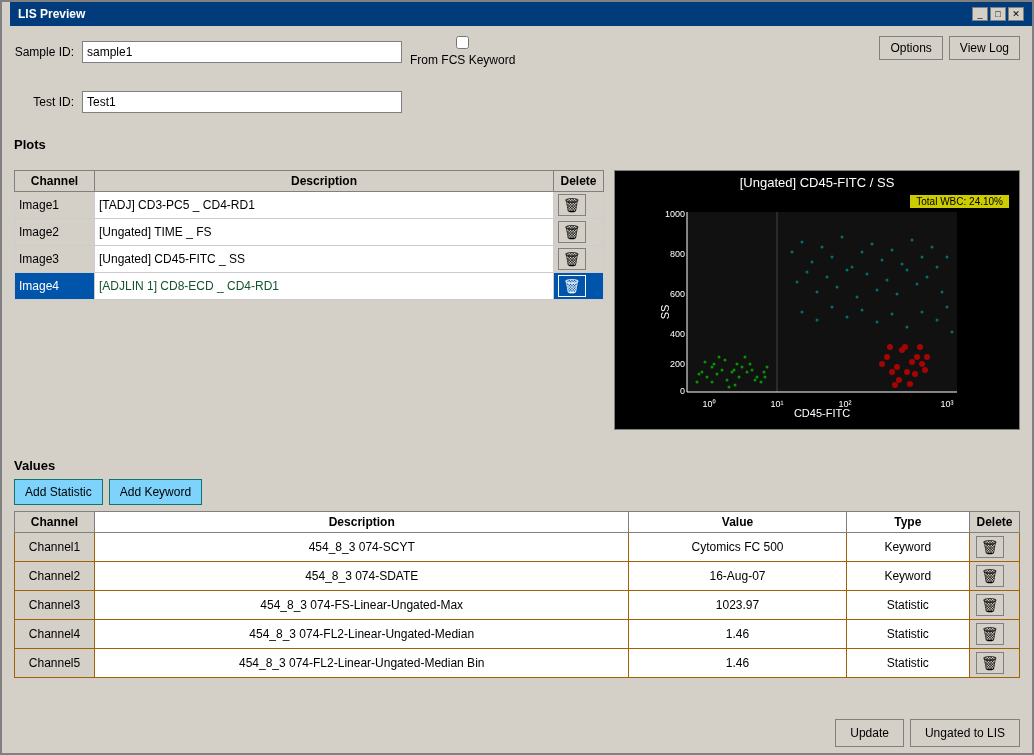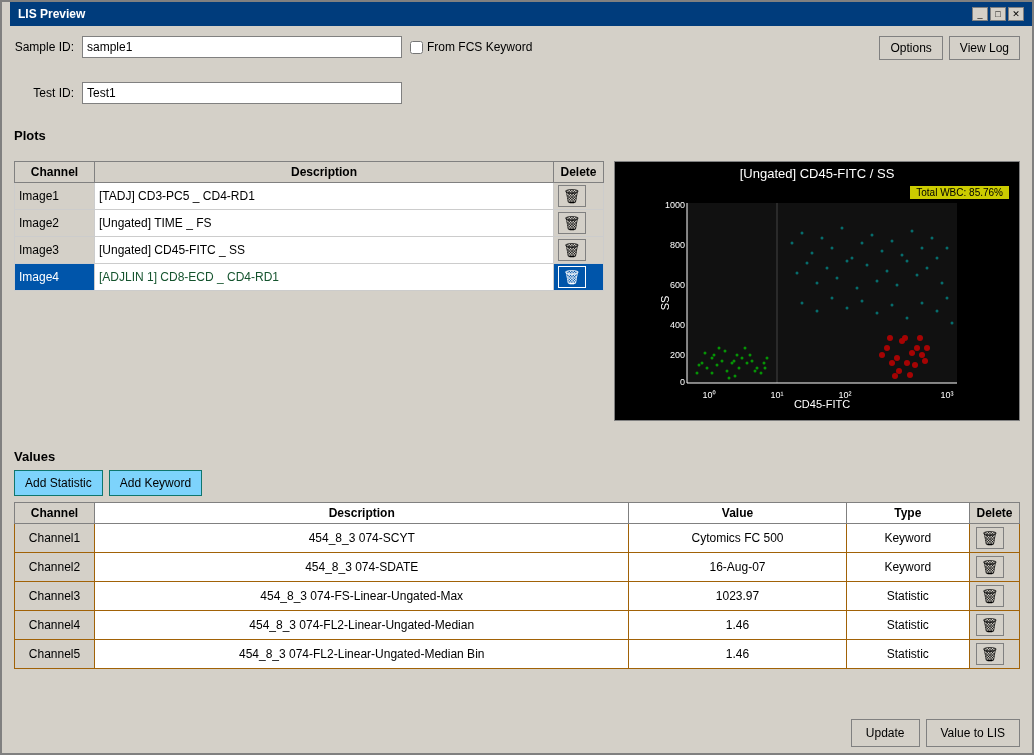--- a/index.html
+++ b/index.html
@@ -71,20 +71,21 @@
       padding: 2px 4px;
       font-size: 12px;
       height: 22px;
       width: 320px;
     }
     .checkbox-label {
       display: flex;
       align-items: center;
       gap: 4px;
       font-size: 12px;
+      flex-direction: column;
     }
     .section-title {
       font-size: 13px;
       font-weight: bold;
       margin-top: 4px;
     }
     .main-area {
       display: flex;
       gap: 10px;
       flex: 0 0 auto;
@@ -324,21 +325,21 @@
       <td class="del-cell">
         <button class="del-btn">🗑</button>
       </td>
     </tr>
             </tbody>
         </table>
       </div>
 
       <div class="chart-area">
         <div class="chart-title">[Ungated] CD45-FITC / SS</div>
-        <div class="chart-badge">Total WBC: 85.76%</div>
+        <div class="chart-badge">Total WBC: 24.10%</div>
         <div class="chart-svg-container">
           <svg width="320" height="220">
 
             <rect width="320" height="220" fill="#000"></rect>
 
             <rect x="30" y="10" width="270" height="180" fill="#111"></rect>
 
             <text x="12" y="110" fill="white" font-size="11" text-anchor="middle" transform="rotate(-90 12 110)">SS</text>
 
             <text x="165" y="215" fill="white" font-size="11" text-anchor="middle">CD45-FITC</text>
@@ -527,15 +528,15 @@
         <button class="del-btn">🗑</button>
       </td>
     </tr>
           </tbody>
       </table>
     </div>
   </div>
 
   <div class="bottom-bar">
     <button class="bottom-btn">Update</button>
-    <button class="bottom-btn">Value to LIS</button>
+    <button class="bottom-btn">Ungated to LIS</button>
   </div>
 </div>
 
 </body></html>

